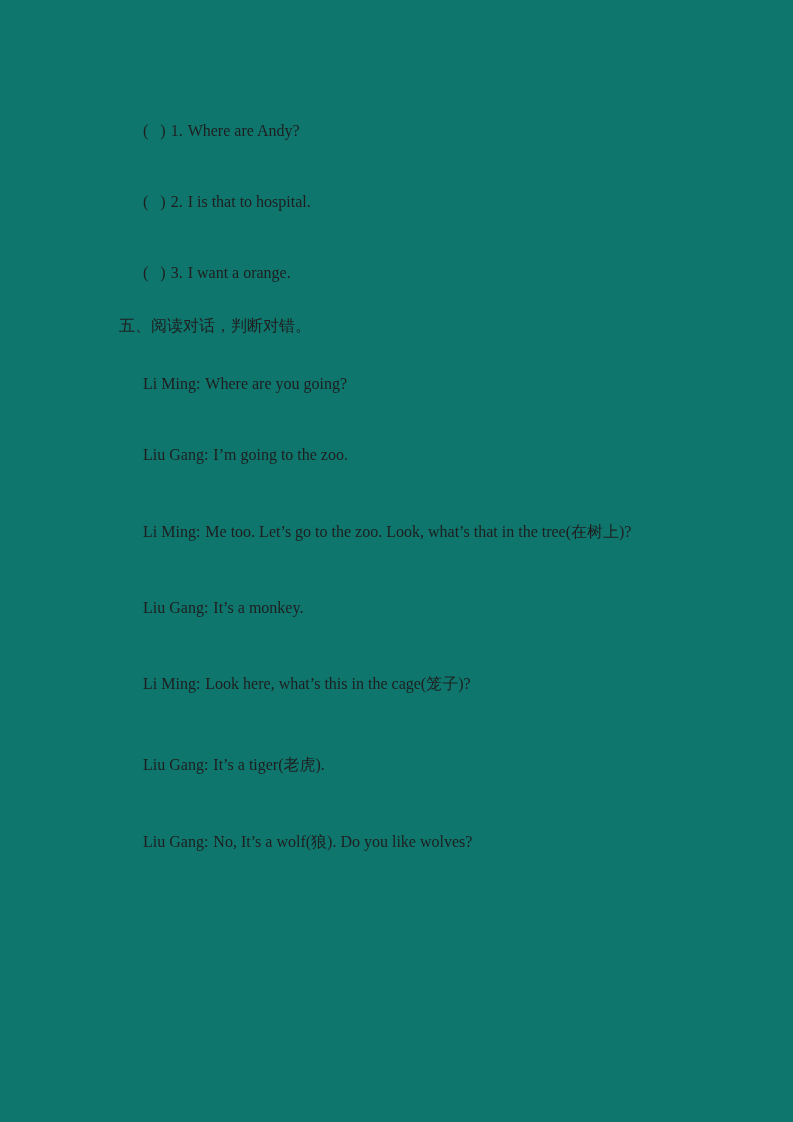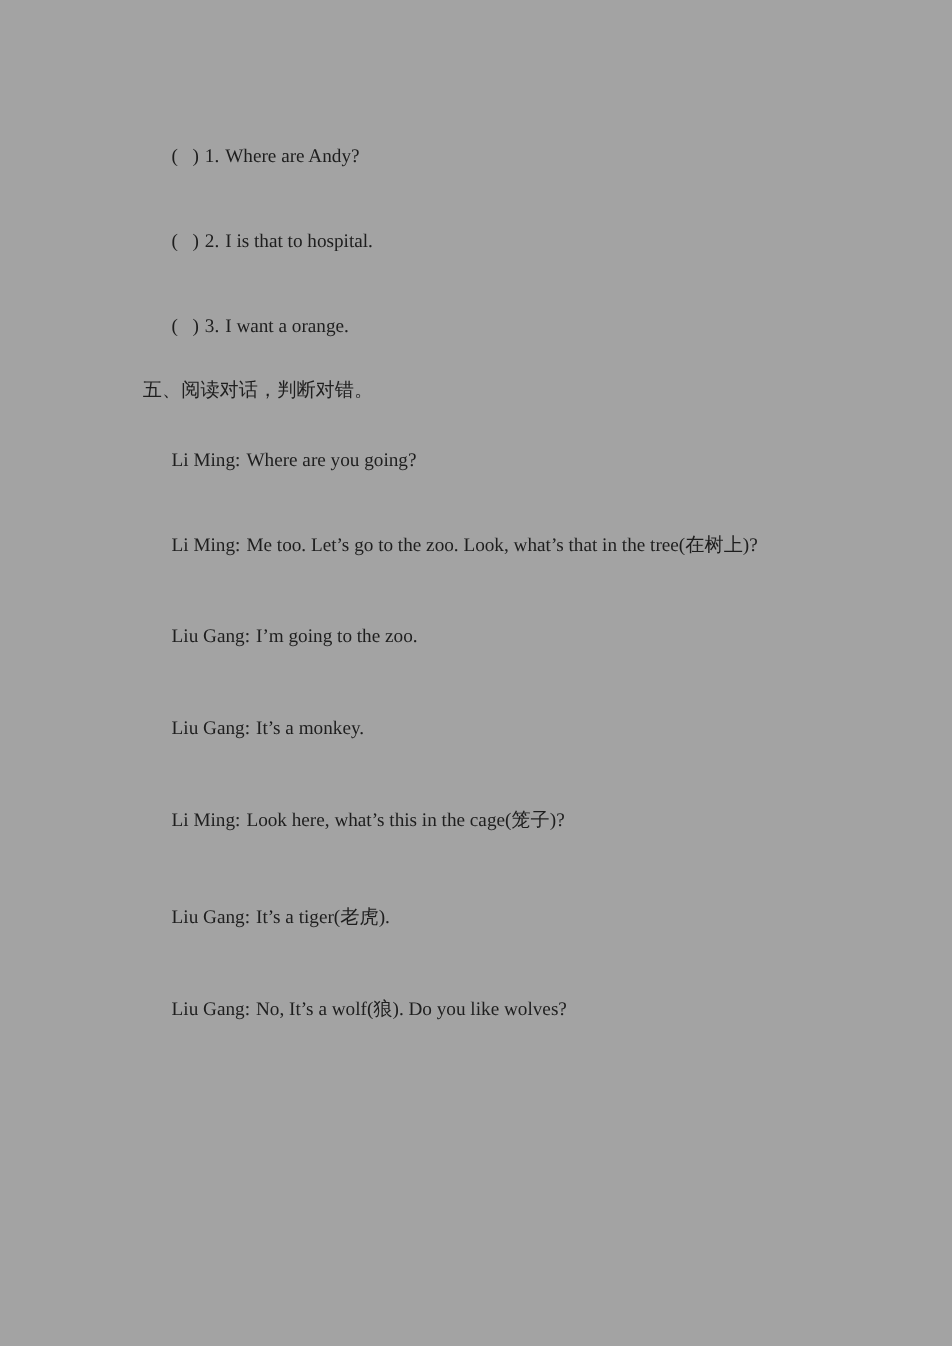--- a/index.html
+++ b/index.html
@@ -4,21 +4,21 @@
 <style>
   html, body {
     margin: 0;
     padding: 0;
     background: #ffffff;
   }
   .page {
     position: relative;
     width: 793px;
     height: 1122px;
-    background: #a3a3a3;
+    background: #0f766e;
     box-sizing: border-box;
     padding: 101px 40px 0 119px;
     font-family: "Liberation Serif", "DejaVu Serif", serif;
     color: #1e1e1e;
     overflow: hidden;
   }
   .line {
     font-size: 16px;
     line-height: 20px;
     margin-bottom: 11px;
@@ -55,25 +55,25 @@
       <span class="marker">(   )</span><span class="num">3.</span><span>I want a orange.</span>
     </div>
   </section>
 
   <h2 class="heading">五、阅读对话，判断对错。</h2>
 
   <section>
     <div class="line">
       <span class="speaker">Li Ming:</span><span>Where are you going?</span>
     </div>
+    <div class="line g17">
+      <span class="speaker">Liu Gang:</span><span>I’m going to the zoo.</span>
+    </div>
     <div class="line g16">
       <span class="speaker">Li Ming:</span><span>Me too. Let’s go to the zoo. Look, what’s that in the tree(在树上)?</span>
-    </div>
-    <div class="line g17">
-      <span class="speaker">Liu Gang:</span><span>I’m going to the zoo.</span>
     </div>
     <div class="line g16">
       <span class="speaker">Liu Gang:</span><span>It’s a monkey.</span>
     </div>
     <div class="line g21">
       <span class="speaker">Li Ming:</span><span>Look here, what’s this in the cage(笼子)?</span>
     </div>
     <div class="line g17">
       <span class="speaker">Liu Gang:</span><span>It’s a tiger(老虎).</span>
     </div>

